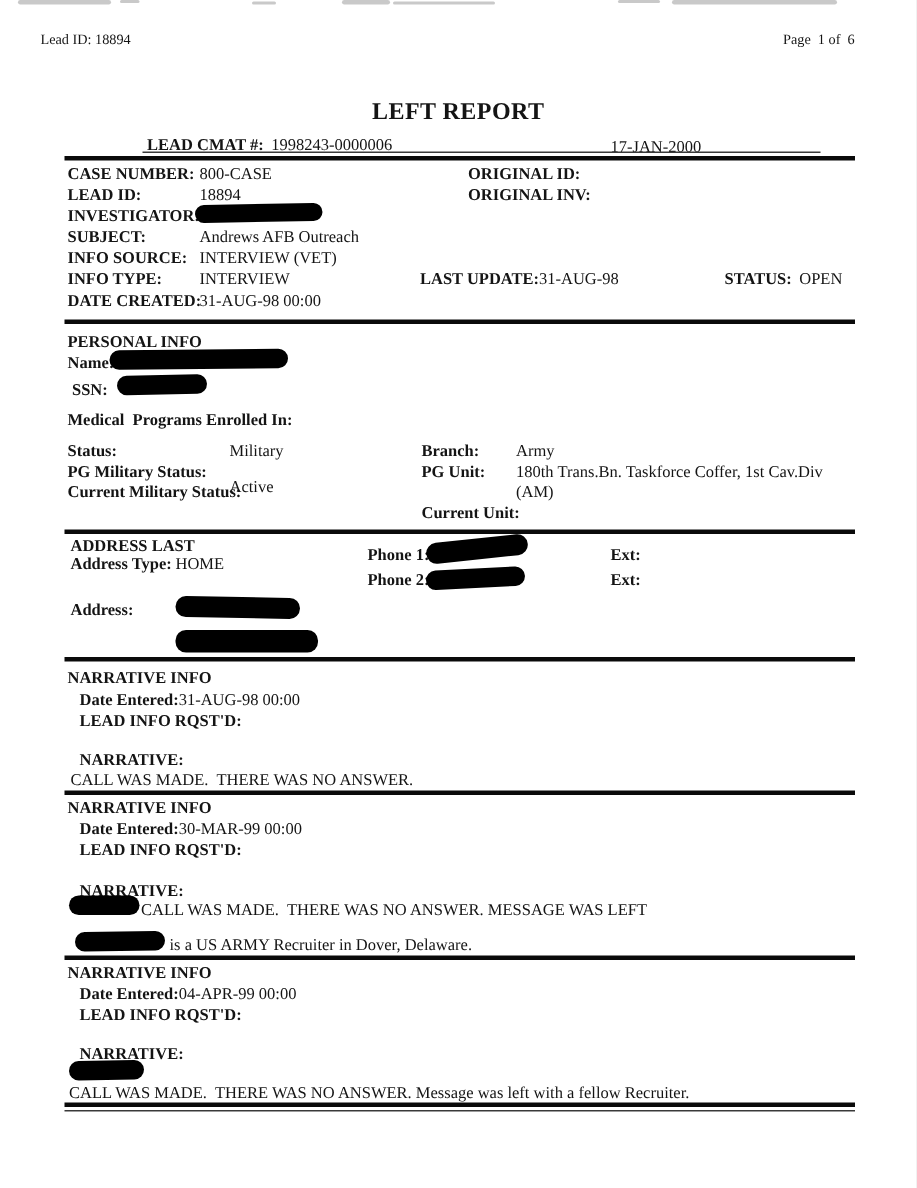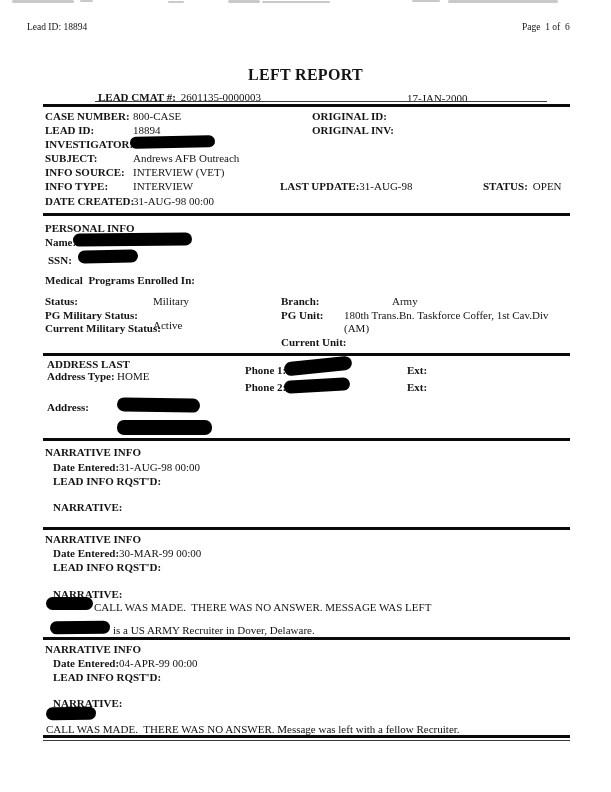--- a/index.html
+++ b/index.html
@@ -32,21 +32,21 @@
   <div class="artifact" style="left:228px;top:0;width:32px;height:3px;"></div>
   <div class="artifact" style="left:262px;top:1px;width:68px;height:2px;"></div>
   <div class="artifact" style="left:412px;top:0;width:28px;height:2px;"></div>
   <div class="artifact" style="left:448px;top:0;width:110px;height:3px;"></div>
 
   <div class="t small" style="left:27px;top:22px;">Lead ID: 18894</div>
   <div class="t small" style="left:522px;top:22px;">Page  1 of  6</div>
 
   <div class="title" style="top:66px;">LEFT REPORT</div>
 
-  <div class="t" style="left:98px;top:91px;"><span class="b">LEAD CMAT #:</span><span class="vsp">2601135-0000003</span></div>
+  <div class="t" style="left:98px;top:91px;"><span class="b">LEAD CMAT #:</span><span class="vsp">1998243-0000006</span></div>
   <div class="t" style="left:407px;top:92px;">17-JAN-2000</div>
 
   <div class="rule thin" style="left:95px;top:101px;width:452px;height:1px;"></div>
   <div class="rule" style="left:43px;top:104px;width:527px;height:3px;"></div>
 
   <div class="t b" style="left:45px;top:110px;">CASE NUMBER:</div>
   <div class="t" style="left:133px;top:110px;">800-CASE</div>
   <div class="t b" style="left:312px;top:110px;">ORIGINAL ID:</div>
 
   <div class="t b" style="left:45px;top:124px;">LEAD ID:</div>
@@ -78,21 +78,21 @@
   <div class="redact" style="left:73px;top:233px;width:119px;height:13px;transform:rotate(-0.6deg);"></div>
 
   <div class="t b" style="left:48px;top:254px;">SSN:</div>
   <div class="redact" style="left:78px;top:250px;width:60px;height:13px;transform:rotate(-1.2deg);"></div>
 
   <div class="t b" style="left:45px;top:274px;">Medical  Programs Enrolled In:</div>
 
   <div class="t b" style="left:45px;top:295px;">Status:</div>
   <div class="t" style="left:153px;top:295px;">Military</div>
   <div class="t b" style="left:281px;top:295px;">Branch:</div>
-  <div class="t" style="left:344px;top:295px;margin-left:48px;">Army</div>
+  <div class="t" style="left:344px;top:295px;">Army</div>
 
   <div class="t b" style="left:45px;top:309px;">PG Military Status:</div>
   <div class="t" style="left:153px;top:319px;">Active</div>
   <div class="t b" style="left:281px;top:309px;">PG Unit:</div>
   <div class="t" style="left:344px;top:309px;">180th Trans.Bn. Taskforce Coffer, 1st Cav.Div</div>
   <div class="t" style="left:344px;top:322px;">(AM)</div>
 
   <div class="t b" style="left:45px;top:322px;">Current Military Status:</div>
   <div class="t b" style="left:281px;top:336px;">Current Unit:</div>
 
@@ -114,20 +114,21 @@
   <div class="t b" style="left:47px;top:401px;">Address:</div>
   <div class="redact" style="left:117px;top:398px;width:83px;height:14px;transform:rotate(1deg);"></div>
   <div class="redact" style="left:117px;top:420px;width:95px;height:15px;"></div>
 
   <div class="rule" style="left:43px;top:438px;width:527px;height:3px;"></div>
 
   <div class="t b" style="left:45px;top:446px;">NARRATIVE INFO</div>
   <div class="t" style="left:53px;top:461px;"><span class="b">Date Entered:</span><span>31-AUG-98 00:00</span></div>
   <div class="t b" style="left:53px;top:475px;">LEAD INFO RQST'D:</div>
   <div class="t b" style="left:53px;top:501px;">NARRATIVE:</div>
+  <div class="t" style="left:47px;top:514px;">CALL WAS MADE.  THERE WAS NO ANSWER.</div>
 
   <div class="rule" style="left:43px;top:527px;width:527px;height:3px;"></div>
 
   <div class="t b" style="left:45px;top:533px;">NARRATIVE INFO</div>
   <div class="t" style="left:53px;top:547px;"><span class="b">Date Entered:</span><span>30-MAR-99 00:00</span></div>
   <div class="t b" style="left:53px;top:561px;">LEAD INFO RQST'D:</div>
   <div class="t b" style="left:53px;top:588px;">NARRATIVE:</div>
   <div class="redact" style="left:46px;top:597px;width:47px;height:13px;"></div>
   <div class="t" style="left:94px;top:601px;">CALL WAS MADE.  THERE WAS NO ANSWER. MESSAGE WAS LEFT</div>
   <div class="redact" style="left:50px;top:621px;width:60px;height:13px;transform:rotate(-0.8deg);"></div>

